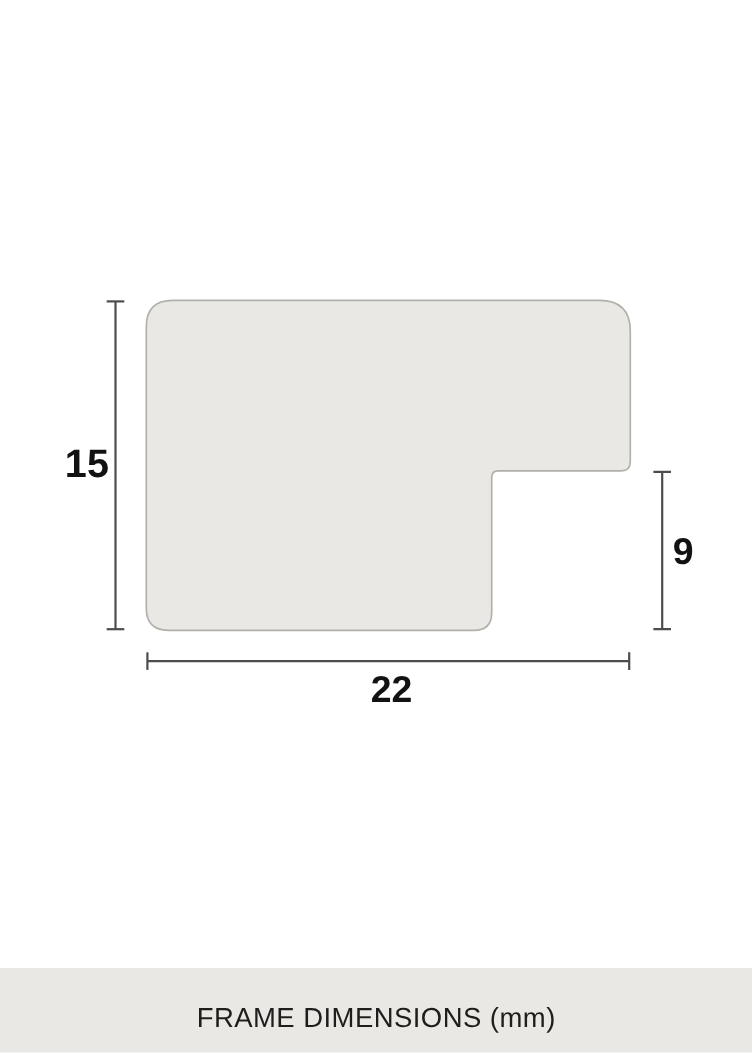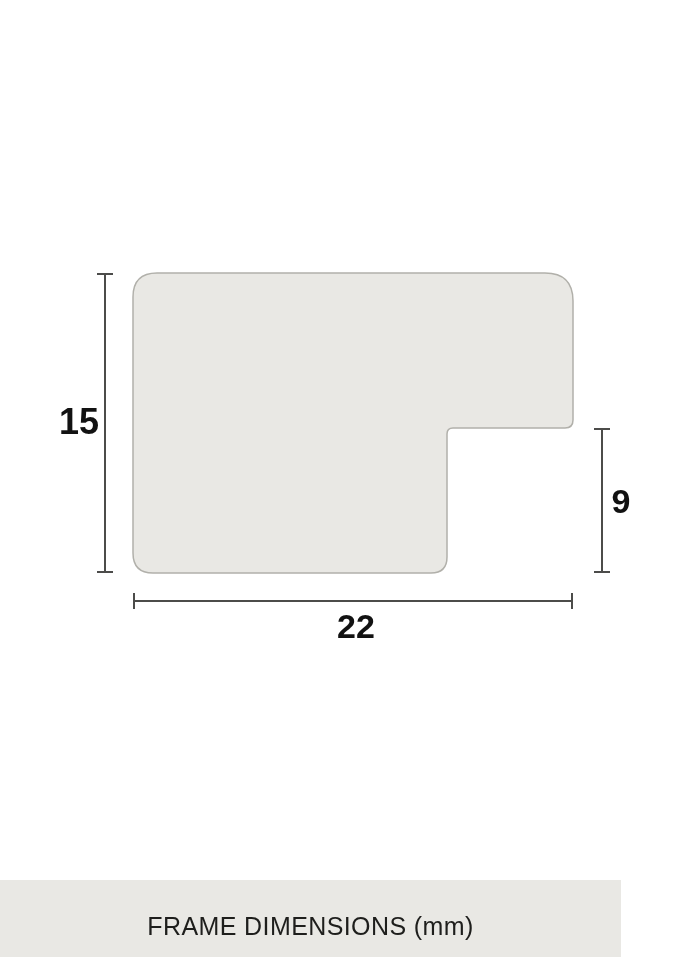--- a/index.html
+++ b/index.html
@@ -42,21 +42,21 @@
     fill: var(--dim-text);
     font-family: "Liberation Sans", sans-serif;
     font-weight: 700;
   }
   .dim-label-15 { font-size: 36px; }
   .dim-label-9, .dim-label-22 { font-size: 34px; }
   .footer-bar {
     position: absolute;
     left: 0;
     top: 880px;
-    width: 621px;
+    width: 684px;
     height: 77px;
     background: var(--footer-bg);
     display: flex;
     justify-content: center;
     align-items: flex-start;
     padding-top: 33px;
   }
   .footer-caption {
     font-size: 25px;
     line-height: 26px;

